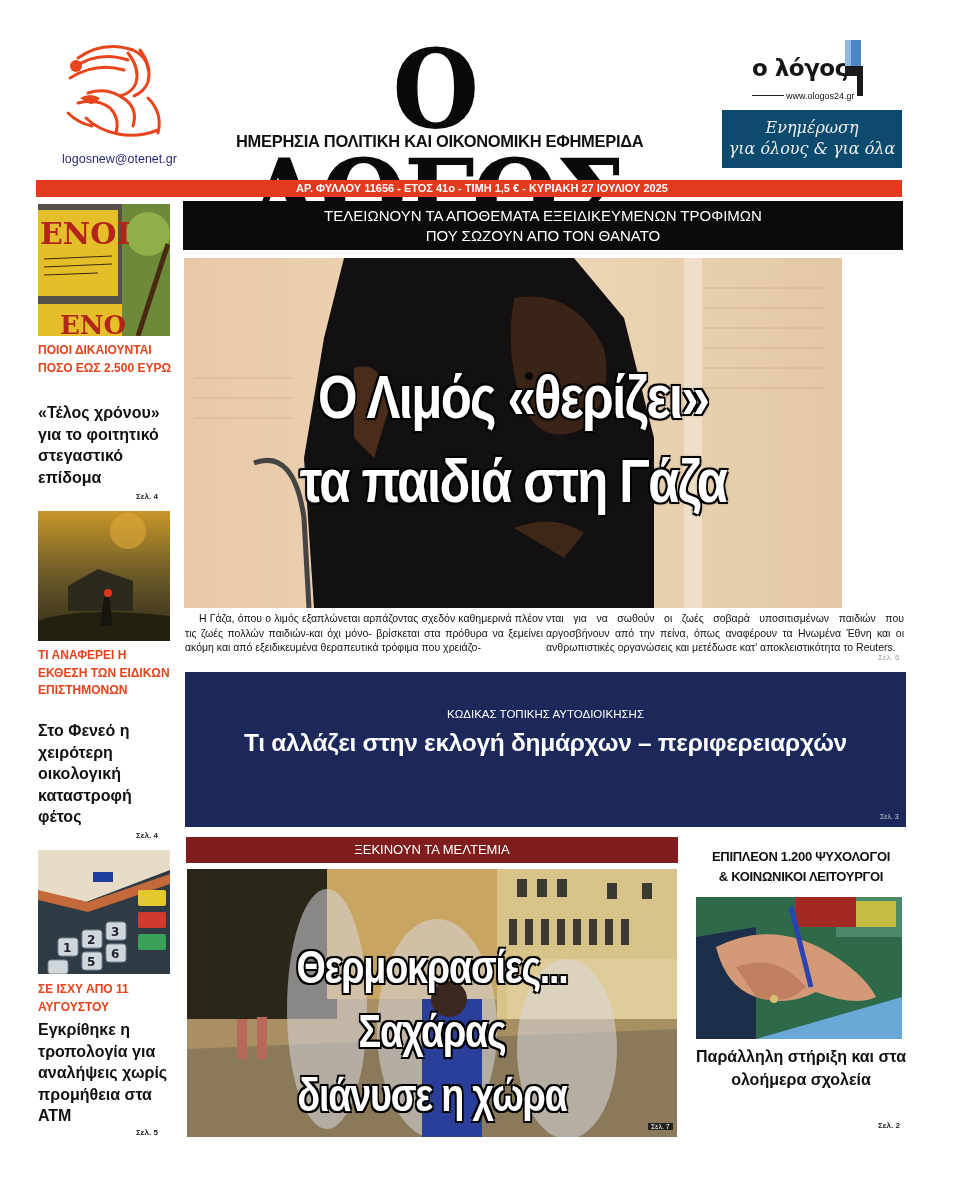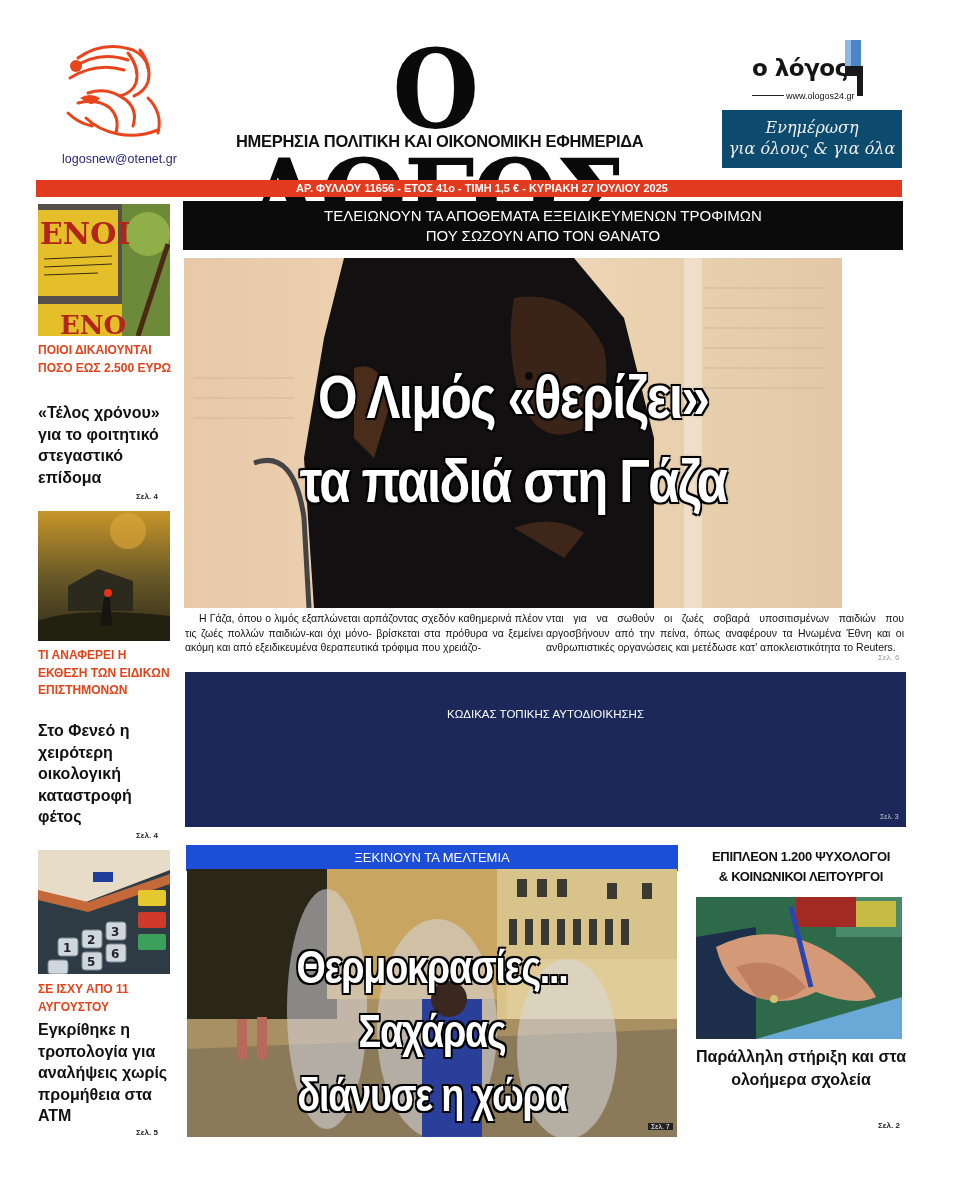--- a/index.html
+++ b/index.html
@@ -34,21 +34,21 @@
   .lead-caption { position: absolute; top: 611px; width: 358px; font-size: 10.5px; line-height: 14.5px; color: #111; text-align: justify; }
   #lead-page { left: 878px; top: 653px; font-size: 8px; color: #999; }
 
   
   #blue-box { left: 185px; top: 672px; width: 721px; height: 155px; background: #1b2859; }
   #blue-kicker { left: 185px; top: 700px; width: 721px; text-align: center; font-size: 11.5px; color: #fff; margin-top: 8px; }
   #blue-title { left: 185px; top: 726px; width: 721px; text-align: center; font-size: 24.5px; line-height: 33px; font-weight: bold; color: #fff; letter-spacing: -0.3px; }
   #blue-page { left: 880px; top: 813px; font-size: 7px; color: #ccc; }
 
   
-  #melt-strap { left: 186px; top: 837px; width: 492px; height: 26px; background: #1d4ed8; color: #fff; text-align: center; font-size: 13px; line-height: 26px; margin-top: 8px; }
+  #melt-strap { left: 186px; top: 837px; width: 492px; height: 26px; background: #7f1d1d; color: #fff; text-align: center; font-size: 13px; line-height: 26px; }
   #melt-photo { left: 187px; top: 869px; width: 490px; height: 268px; overflow: hidden; }
   #melt-title { left: 187px; top: 935px; width: 490px; text-align: center; color: #fff; font-weight: bold; font-size: 46px; line-height: 64px; letter-spacing: -1.5px; transform: scaleX(0.82); transform-origin: center; text-shadow: 0 0 3px #000, 2px 2px 0 #000, -2px -2px 0 #000, 2px -2px 0 #000, -2px 2px 0 #000; }
   #melt-page { left: 648px; top: 1123px; font-size: 7px; color: #fff; background: #222; padding: 0 3px; }
 
   
   #psy-kicker { left: 690px; top: 847px; width: 222px; text-align: center; font-size: 13px; line-height: 20px; font-weight: bold; color: #111; letter-spacing: -0.3px; }
   #psy-photo { left: 696px; top: 897px; width: 206px; height: 142px; overflow: hidden; }
   #psy-title { left: 690px; top: 1046px; width: 222px; text-align: center; font-size: 16px; line-height: 22.5px; font-weight: bold; color: #111; }
   #psy-page { left: 878px; top: 1121px; font-size: 8px; font-weight: bold; color: #222; }
 
@@ -212,20 +212,21 @@
   <div>Ο Λιμός «θερίζει»</div>
   <div>τα παιδιά στη Γάζα</div>
 </div>
 <div class="lead-caption" style="left:185px;text-indent:14px;">Η Γάζα, όπου ο λιμός εξαπλώνεται αρπάζοντας σχεδόν καθημερινά πλέον τις ζωές πολλών παιδιών-και όχι μόνο- βρίσκεται στα πρόθυρα να ξεμείνει ακόμη και από εξειδικευμένα θεραπευτικά τρόφιμα που χρειάζο-</div>
 <div class="lead-caption" style="left:546px;">νται για να σωθούν οι ζωές σοβαρά υποσιτισμένων παιδιών που αργοσβήνουν από την πείνα, όπως αναφέρουν τα Ηνωμένα Έθνη και οι ανθρωπιστικές οργανώσεις και μετέδωσε κατ' αποκλειστικότητα το Reuters.</div>
 <div class="abs" id="lead-page">Σελ. 6</div>
 
 <div class="abs" id="blue-box"></div>
 <div class="abs" id="blue-kicker">ΚΩΔΙΚΑΣ ΤΟΠΙΚΗΣ ΑΥΤΟΔΙΟΙΚΗΣΗΣ</div>
 <div class="abs" id="blue-title">
+  <div>Τι αλλάζει στην εκλογή δημάρχων – περιφερειαρχών</div>
 </div>
 <div class="abs" id="blue-page">Σελ. 3</div>
 
 <div class="abs" id="melt-strap">ΞΕΚΙΝΟΥΝ ΤΑ ΜΕΛΤΕΜΙΑ</div>
 <div class="abs" id="melt-photo">
   <svg width="490" height="268" viewBox="0 0 490 268">
     <rect width="490" height="268" fill="#a89062"></rect>
     <rect x="0" y="0" width="150" height="150" fill="#2a2618"></rect>
     <rect x="140" y="0" width="200" height="130" fill="#c8a560"></rect>
     <rect x="310" y="0" width="180" height="150" fill="#d8c48a"></rect>

